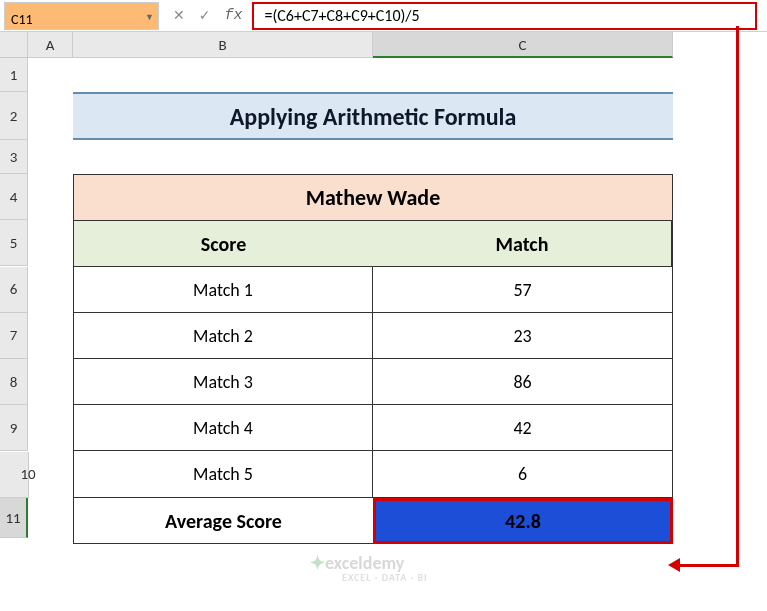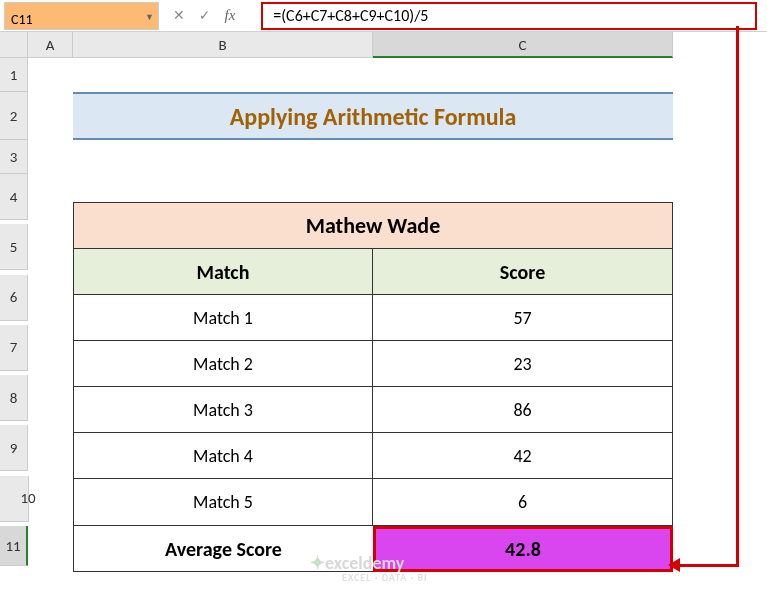--- a/index.html
+++ b/index.html
@@ -32,30 +32,30 @@
 .name-box .dd { position: absolute; right: 4px; color: #666; font-size: 9px; }
 .fb-controls {
   display: flex;
   align-items: center;
   gap: 14px;
   padding: 0 10px;
   color: #888;
   font-size: 14px;
 }
 .fb-controls span { cursor: default; }
-.fx-label { font-style: italic; font-family: Liberation Serif, serif; color: #666; font-size: 15px; }
+.fx-label { font-style: italic; font-family: Liberation Mono, monospace; color: #666; font-size: 15px; }
 .formula-input {
   flex: 1;
   height: 28px;
   display: flex;
   align-items: center;
   padding: 0 10px;
   font-size: 16px;
   border: 2.5px solid #d40000;
-  margin: 2px 10px 2px 16px;
+  margin: 2px 10px 2px 0;
   background: #fff;
 }
 .sheet {
   display: grid;
   grid-template-columns: 28px 45px 300px 300px;
   position: relative;
 }
 .hdr {
   background: #e9e9e9;
   border: 1px solid #ccc;
@@ -98,34 +98,33 @@
 .r7 { height: 46px; }
 .r8 { height: 46px; }
 .r9 { height: 46px; }
 .r10 { height: 46px; padding-left: 28px; }
 .r11 { height: 40px; }
 .title-cell {
   grid-column: 3 / 5;
   background: #dbe8f4;
   border-top: 2px solid #658caf;
   border-bottom: 2px solid #658caf;
-  color: #a16207;
+  color: #0f172a;
   font-weight: bold;
   font-size: 24px;
   display: flex;
   align-items: center;
   justify-content: center;
 }
 .table-zone {
   grid-column: 3 / 5;
   display: grid;
   grid-template-columns: 1fr 1fr;
   border: 1.5px solid #333;
   position: relative;
-  margin-top: 28px;
 }
 .wade {
   grid-column: 1 / 3;
   background: #fadfce;
   font-weight: bold;
   font-size: 22px;
   display: flex;
   align-items: center;
   justify-content: center;
   border-bottom: 1.5px solid #333;
@@ -172,21 +171,21 @@
   left: 300px;
   top: 0;
   width: 300px;
   height: 46px;
   border: 3px solid #d40000;
   display: flex;
   align-items: center;
   justify-content: center;
   font-weight: bold;
   font-size: 20px;
-  background: #d946ef;
+  background: #1d4ed8;
 }
 .watermark {
   position: absolute;
   left: 310px;
   top: 552px;
   font-size: 18px;
   font-weight: bold;
   color: #d8d8d8;
   z-index: 5;
   pointer-events: none;
@@ -263,25 +262,25 @@
   <div class="cell r3"></div>
   <div class="cell r3"></div>
   <div class="cell r3"></div>
 
   <div class="rowhdr r4">4</div>
   <div class="cell r4"></div>
   <div class="table-zone" style="grid-row: span 7;">
     <div class="wade">
       <span>Mathew Wade</span>
     </div>
+    <div class="th">
+      <span>Score</span>
+    </div>
     <div class="th left">
       <span>Match</span>
-    </div>
-    <div class="th">
-      <span>Score</span>
     </div>
     <div class="td left">Match 1</div>
     <div class="td">57</div>
     <div class="td left">Match 2</div>
     <div class="td">23</div>
     <div class="td left">Match 3</div>
     <div class="td">86</div>
     <div class="td left">Match 4</div>
     <div class="td">42</div>
     <div class="td left" style="border-bottom:none">Match 5</div>

